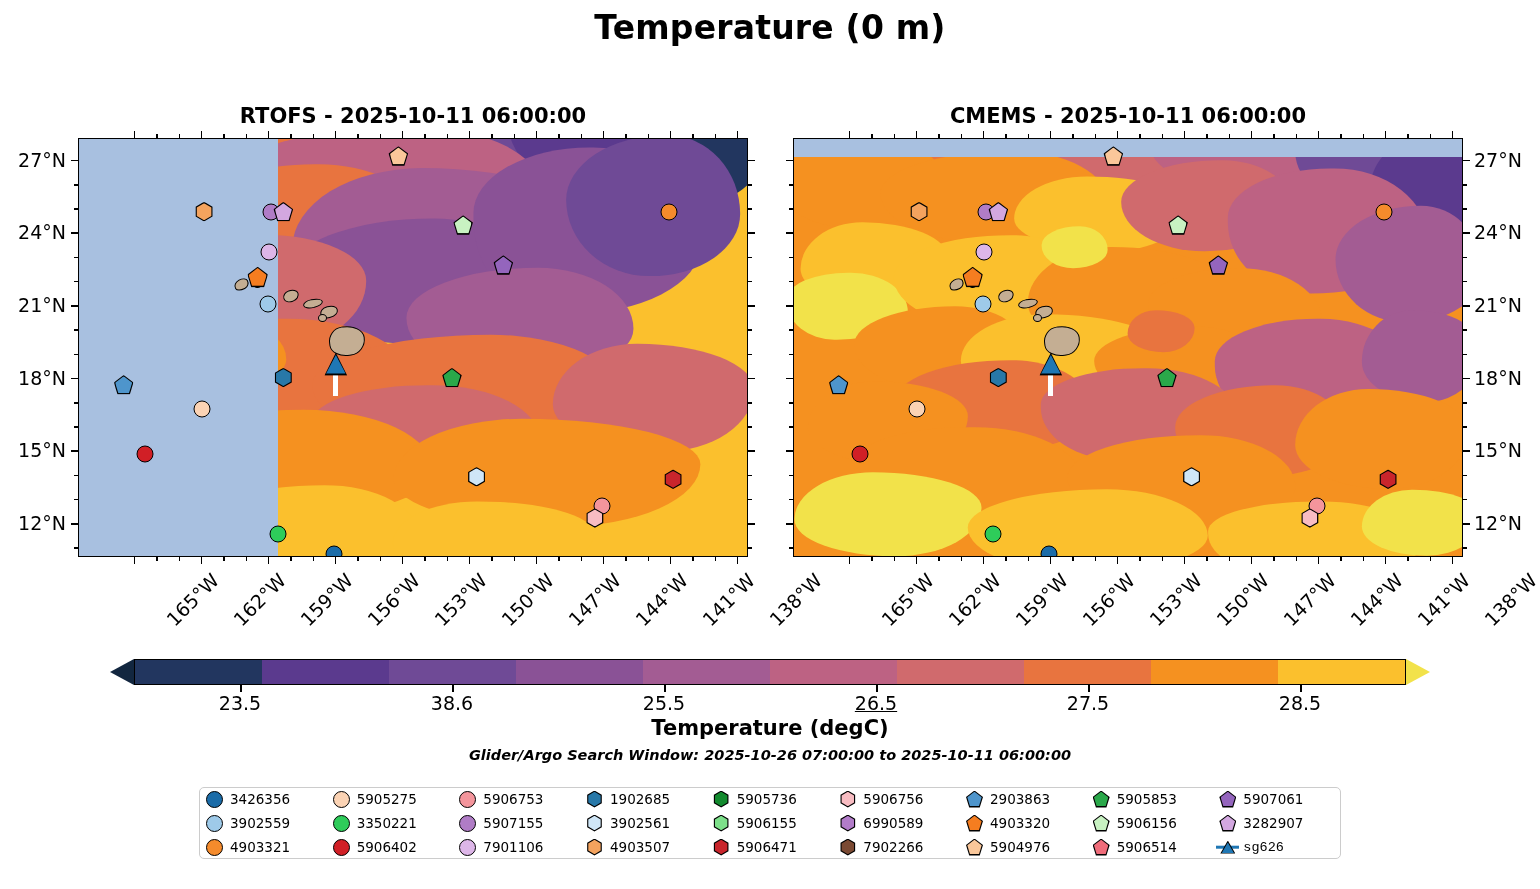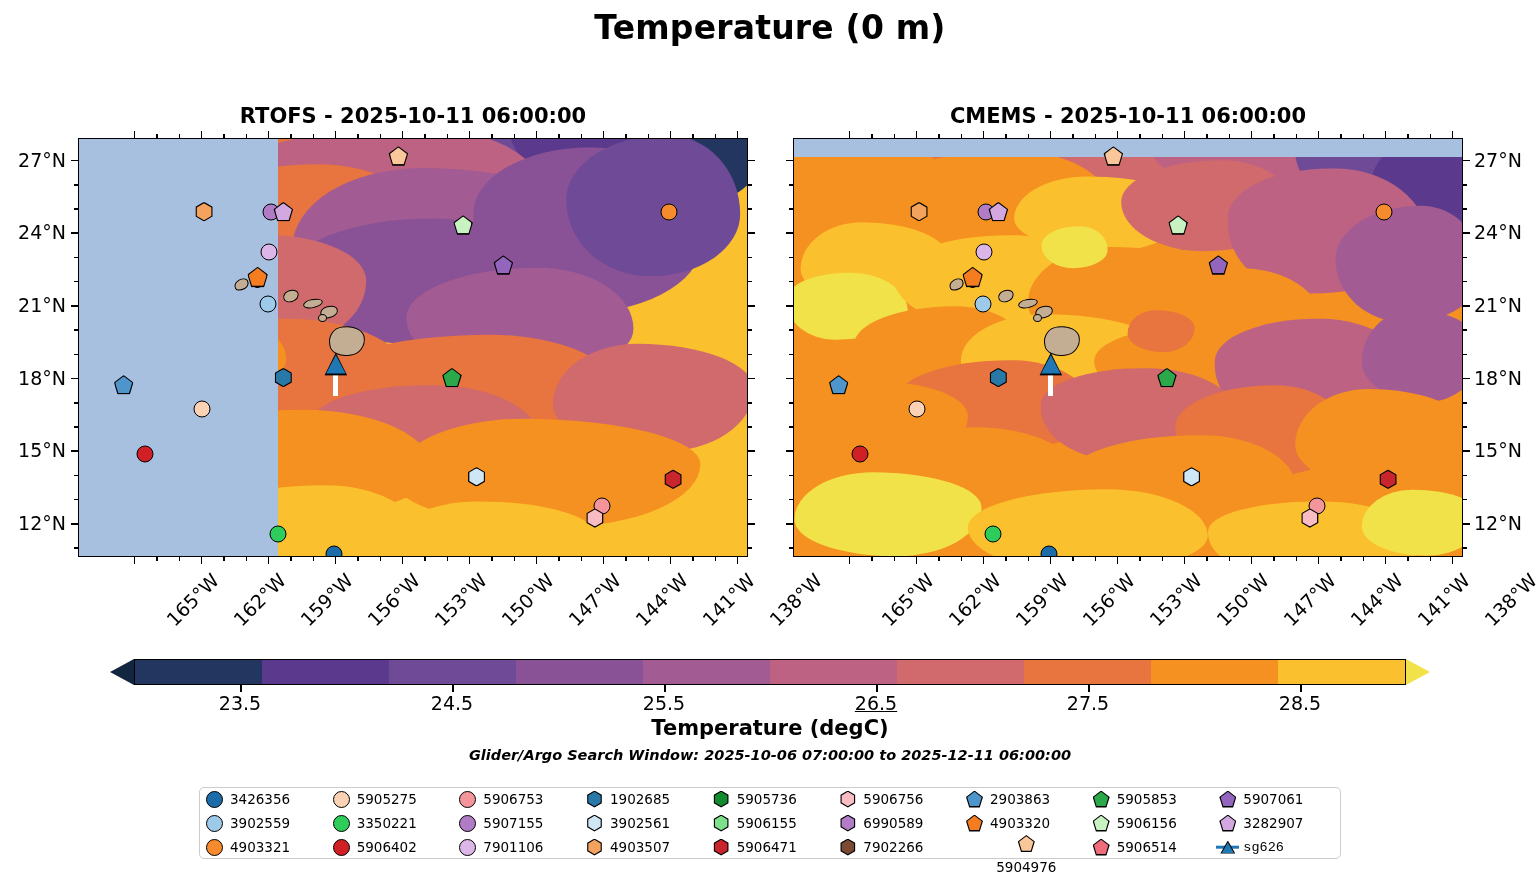--- a/index.html
+++ b/index.html
@@ -494,33 +494,33 @@
       <div style="background: rgb(232, 116, 63);"></div>
       <div style="background: rgb(245, 145, 32);"></div>
       <div style="background: rgb(251, 192, 45);"></div>
     </div>
   <div id="cbar-cap-hi" class="cbar-cap" style="background: rgb(242, 226, 74); clip-path: polygon(100% 50%, 0% 0%, 0% 100%);"></div>
 </div>
 <div id="cbar-ticks-layer" class="abs" style="left:0;top:0;width:1540px;height:889px;pointer-events:none;">
     <div class="cbtick" style="left: 240px;"></div>
     <div class="cblab" style="left: 240px;">23.5</div>
     <div class="cbtick" style="left: 452px;"></div>
-    <div class="cblab" style="left: 452px;">24.5</div>
+    <div class="cblab" style="left: 452px;">38.6</div>
     <div class="cbtick" style="left: 664px;"></div>
     <div class="cblab" style="left: 664px;">25.5</div>
     <div class="cbtick" style="left: 876px;"></div>
     <div class="cblab" style="left: 876px; text-decoration: underline;">26.5</div>
     <div class="cbtick" style="left: 1088px;"></div>
     <div class="cblab" style="left: 1088px;">27.5</div>
     <div class="cbtick" style="left: 1300px;"></div>
     <div class="cblab" style="left: 1300px;">28.5</div>
   </div>
 
 <div id="cbar-axis-label">Temperature (degC)</div>
-<div id="search-window">Glider/Argo Search Window: 2025-10-06 07:00:00 to 2025-12-11 06:00:00</div>
+<div id="search-window">Glider/Argo Search Window: 2025-10-26 07:00:00 to 2025-10-11 06:00:00</div>
 
 <div id="legend">
   <div id="legend-grid">
       <div class="leg-item" style="grid-area: 1 / 1;">
         <div class="leg-sym">
           <div style="position: absolute; inset: 0px; border-radius: 50%; background: rgb(27, 108, 168); border: 1.3px solid rgb(0, 0, 0); box-sizing: border-box;"></div>
         </div>
         <div class="leg-txt">3426356</div>
       </div>
       <div class="leg-item" style="grid-area: 1 / 2;">
@@ -684,21 +684,21 @@
         <div class="leg-txt">5906471</div>
       </div>
       <div class="leg-item" style="grid-area: 3 / 6;">
         <div class="leg-sym">
           <div class="mk-hex" style="position: absolute; inset: 0px; background: rgb(0, 0, 0);">
             <div class="mk-hex" style="position: absolute; left: 1.3px; top: 1.3px; width: 14.4px; height: 14.4px; background: rgb(123, 74, 51);"></div>
           </div>
         </div>
         <div class="leg-txt">7902266</div>
       </div>
-      <div class="leg-item" style="grid-area: 3 / 7; flex-direction: column;">
+      <div class="leg-item" style="grid-area: 3 / 7;">
         <div class="leg-sym">
           <div class="mk-pent" style="position: absolute; inset: 0px; background: rgb(0, 0, 0);">
             <div class="mk-pent" style="position: absolute; left: 1.3px; top: 1.3px; width: 14.4px; height: 14.4px; background: rgb(250, 199, 154);"></div>
           </div>
         </div>
         <div class="leg-txt">5904976</div>
       </div>
       <div class="leg-item" style="grid-area: 3 / 8;">
         <div class="leg-sym">
           <div class="mk-pent" style="position: absolute; inset: 0px; background: rgb(0, 0, 0);">

